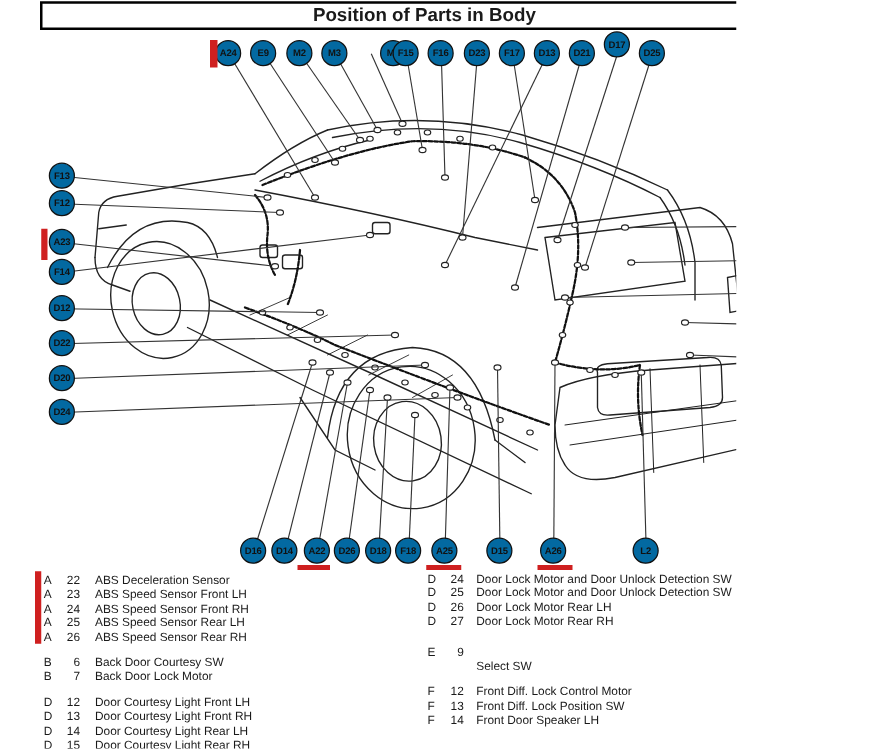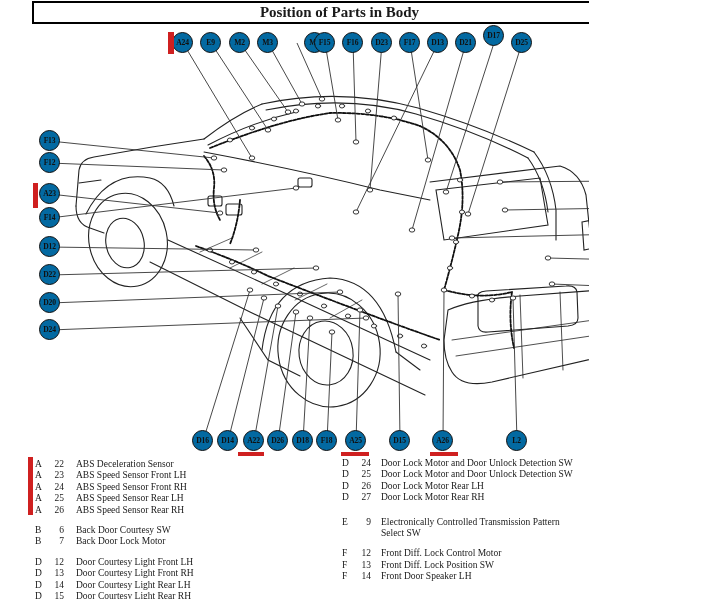--- a/index.html
+++ b/index.html
@@ -1,17 +1,17 @@
 <!DOCTYPE html>
 <html><head>
 <meta charset="utf-8">
 <style>
   html,body{margin:0;padding:0;background:#fff;}
   .page{position:relative;width:589px;height:599px;background:#fff;overflow:hidden;
-        font-family:Liberation Serif, serif;color:#1a1a1a;}
+        font-family:Liberation Sans, sans-serif;color:#1a1a1a;}
   .titlebox{position:absolute;left:32px;top:1px;width:611px;height:19px;
             border:2px solid #000;background:#fff;text-align:center;
             font-weight:bold;font-size:15px;line-height:19px;}
   #diagram-svg{position:absolute;left:0;top:0;}
   .callout{position:absolute;width:21px;height:21px;border:1.4px solid #111;
            border-radius:50%;background:#0369a1;box-sizing:border-box;
            display:flex;align-items:center;justify-content:center;
            font-size:7.6px;font-weight:700;letter-spacing:-0.2px;color:#111;}
   .hl{position:absolute;background:#cf2020;}
   .legend{position:absolute;font-size:9.5px;line-height:11.4px;}
@@ -320,21 +320,20 @@
         <div class="lrow">
           <span class="lp">D</span>
           <span class="ln">27</span>
           <span class="lt">Door Lock Motor Rear RH</span>
         </div>
       </div>
       <div class="lgroup">
         <div class="lrow">
           <span class="lp">E</span>
           <span class="ln">9</span>
-          <span class="lt">Electronically Controlled Transmission Pattern</span>
         </div>
         <div class="lrow">
           <span class="lp"></span>
           <span class="ln"></span>
           <span class="lt">Select SW</span>
         </div>
       </div>
       <div class="lgroup">
         <div class="lrow">
           <span class="lp">F</span>

